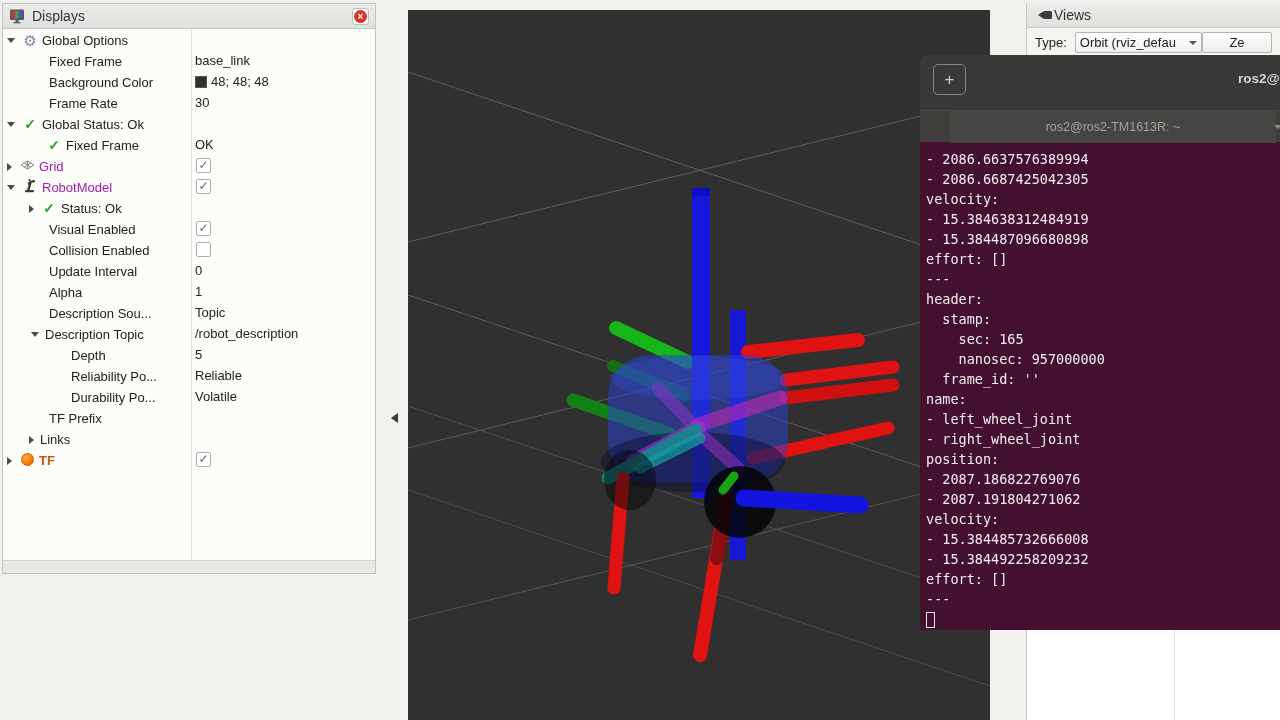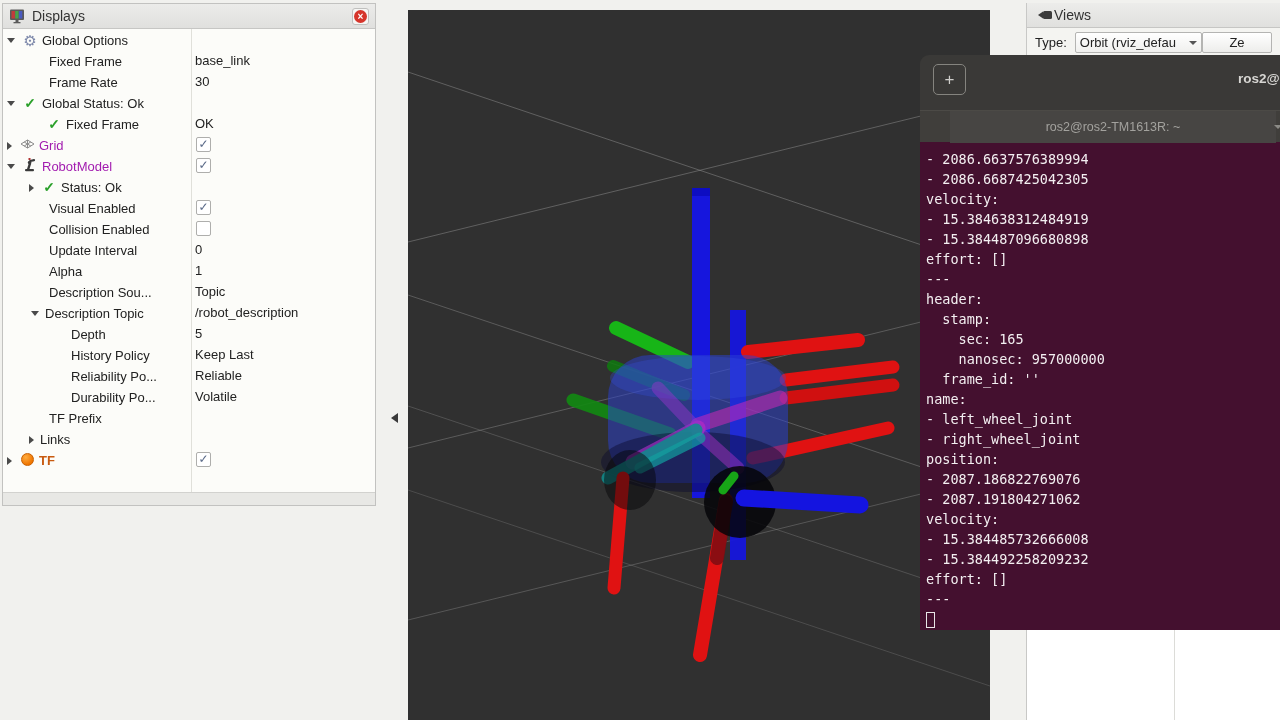--- a/index.html
+++ b/index.html
@@ -1,20 +1,20 @@
 <!DOCTYPE html>
 <html><head>
 <meta charset="utf-8">
 <style>
   * { box-sizing: border-box; margin: 0; padding: 0; }
   html,body { width:1280px; height:720px; overflow:hidden; }
   body { position:relative; background:#f1f1ee; font-family:"Liberation Sans", sans-serif; font-size:13px; color:#222; }
 
   
-  .displays-panel { position:absolute; left:2px; top:3px; width:374px; height:503px; background:#fcfcf9; border:1px solid #c2c2c0; display:flex; flex-direction:column; }
+  .displays-panel { position:absolute; left:2px; top:3px; width:374px; height:571px; background:#fcfcf9; border:1px solid #c2c2c0; display:flex; flex-direction:column; }
   .panel-titlebar { height:25px; background:linear-gradient(#ececea,#e0e0de); border-bottom:1px solid #c6c6c4; display:flex; align-items:center; padding:0 6px; flex:0 0 auto; }
   .panel-titlebar .ptitle { margin-left:7px; font-size:14px; color:#333; }
   .close-btn { margin-left:auto; width:17px; height:17px; background:#f6f6f4; border:1px solid #c0c0be; border-radius:3px; display:flex; align-items:center; justify-content:center; }
   .close-btn .dot { width:13px; height:13px; border-radius:50%; background:#d6352b; color:#fff; font-size:10px; line-height:13px; text-align:center; font-weight:bold; }
   .prop-rows { position:relative; flex:1 1 auto; overflow:hidden; }
   .col-divider { position:absolute; left:188px; top:0; bottom:0; width:1px; background:#e0e0da; }
   .prow { position:relative; height:21px; line-height:21px; white-space:nowrap; }
   .arr { display:inline-block; width:0; height:0; margin-right:6px; vertical-align:middle; }
   .arr-down { border-left:4px solid transparent; border-right:4px solid transparent; border-top:5px solid #4a4a4a; }
   .arr-right { border-top:4px solid transparent; border-bottom:4px solid transparent; border-left:5px solid #4a4a4a; }
@@ -82,20 +82,21 @@
     </span>
     <span class="ptitle">Displays</span>
     <span class="close-btn">
         <span class="dot">×</span>
       </span>
   </div>
   <div class="prop-rows">
     <div class="col-divider"></div>
   <div class="prow" style="padding-left: 4px;"><span class="arr arr-down"></span><span class="ric ric-gear">⚙</span><span class="plabel">Global Options</span></div>
       <div class="prow" style="padding-left: 46px;"><span class="plabel">Fixed Frame</span><span class="pvalue">base_link</span></div>
+      <div class="prow" style="padding-left: 46px;"><span class="plabel">Background Color</span><span class="pvalue"><span class="swatch" style="background: rgb(48, 48, 48);"></span>48; 48; 48</span></div>
       <div class="prow" style="padding-left: 46px;"><span class="plabel">Frame Rate</span><span class="pvalue">30</span></div>
       <div class="prow" style="padding-left: 4px;"><span class="arr arr-down"></span><span class="ric ric-check">✓</span><span class="plabel">Global Status: Ok</span></div>
       <div class="prow" style="padding-left: 42px;"><span class="ric ric-check">✓</span><span class="plabel">Fixed Frame</span><span class="pvalue">OK</span></div>
       <div class="prow" style="padding-left: 4px;"><span class="arr arr-right"></span><span class="ric"><svg width="15" height="12" viewBox="0 0 15 12">
             <g stroke="#8a8a8a" stroke-width="1" fill="none">
               <path d="M1,6 L7.5,2 L14,6 L7.5,10 Z"></path>
               <path d="M4.2,4 L10.8,8"></path>
               <path d="M10.8,4 L4.2,8"></path>
               <path d="M7.5,2 L7.5,10"></path>
             </g>
@@ -110,21 +111,20 @@
             </g>
           </svg></span><span class="plabel display">RobotModel</span><span class="cb">✓</span></div>
       <div class="prow" style="padding-left: 26px;"><span class="arr arr-right"></span><span class="ric ric-check">✓</span><span class="plabel">Status: Ok</span></div>
       <div class="prow" style="padding-left: 46px;"><span class="plabel">Visual Enabled</span><span class="cb">✓</span></div>
       <div class="prow" style="padding-left: 46px;"><span class="plabel">Collision Enabled</span><span class="cb"></span></div>
       <div class="prow" style="padding-left: 46px;"><span class="plabel">Update Interval</span><span class="pvalue">0</span></div>
       <div class="prow" style="padding-left: 46px;"><span class="plabel">Alpha</span><span class="pvalue">1</span></div>
       <div class="prow" style="padding-left: 46px;"><span class="plabel">Description Sou...</span><span class="pvalue">Topic</span></div>
       <div class="prow" style="padding-left: 28px;"><span class="arr arr-down"></span><span class="plabel">Description Topic</span><span class="pvalue">/robot_description</span></div>
       <div class="prow" style="padding-left: 68px;"><span class="plabel">Depth</span><span class="pvalue">5</span></div>
-      <div class="prow" style="padding-left: 68px;"><span class="plabel">History Policy</span><span class="pvalue">Keep Last</span></div>
       <div class="prow" style="padding-left: 68px;"><span class="plabel">Reliability Po...</span><span class="pvalue">Reliable</span></div>
       <div class="prow" style="padding-left: 68px;"><span class="plabel">Durability Po...</span><span class="pvalue">Volatile</span></div>
       <div class="prow" style="padding-left: 46px;"><span class="plabel">TF Prefix</span></div>
       <div class="prow" style="padding-left: 26px;"><span class="arr arr-right"></span><span class="plabel">Links</span></div>
       <div class="prow" style="padding-left: 4px;"><span class="arr arr-right"></span><span class="ric"><span class="tf-circle"></span></span><span class="plabel warning">TF</span><span class="cb">✓</span></div>
     </div>
   <div class="panel-bottom-strip"></div>
 </aside>
 
 <div class="left-gutter">

